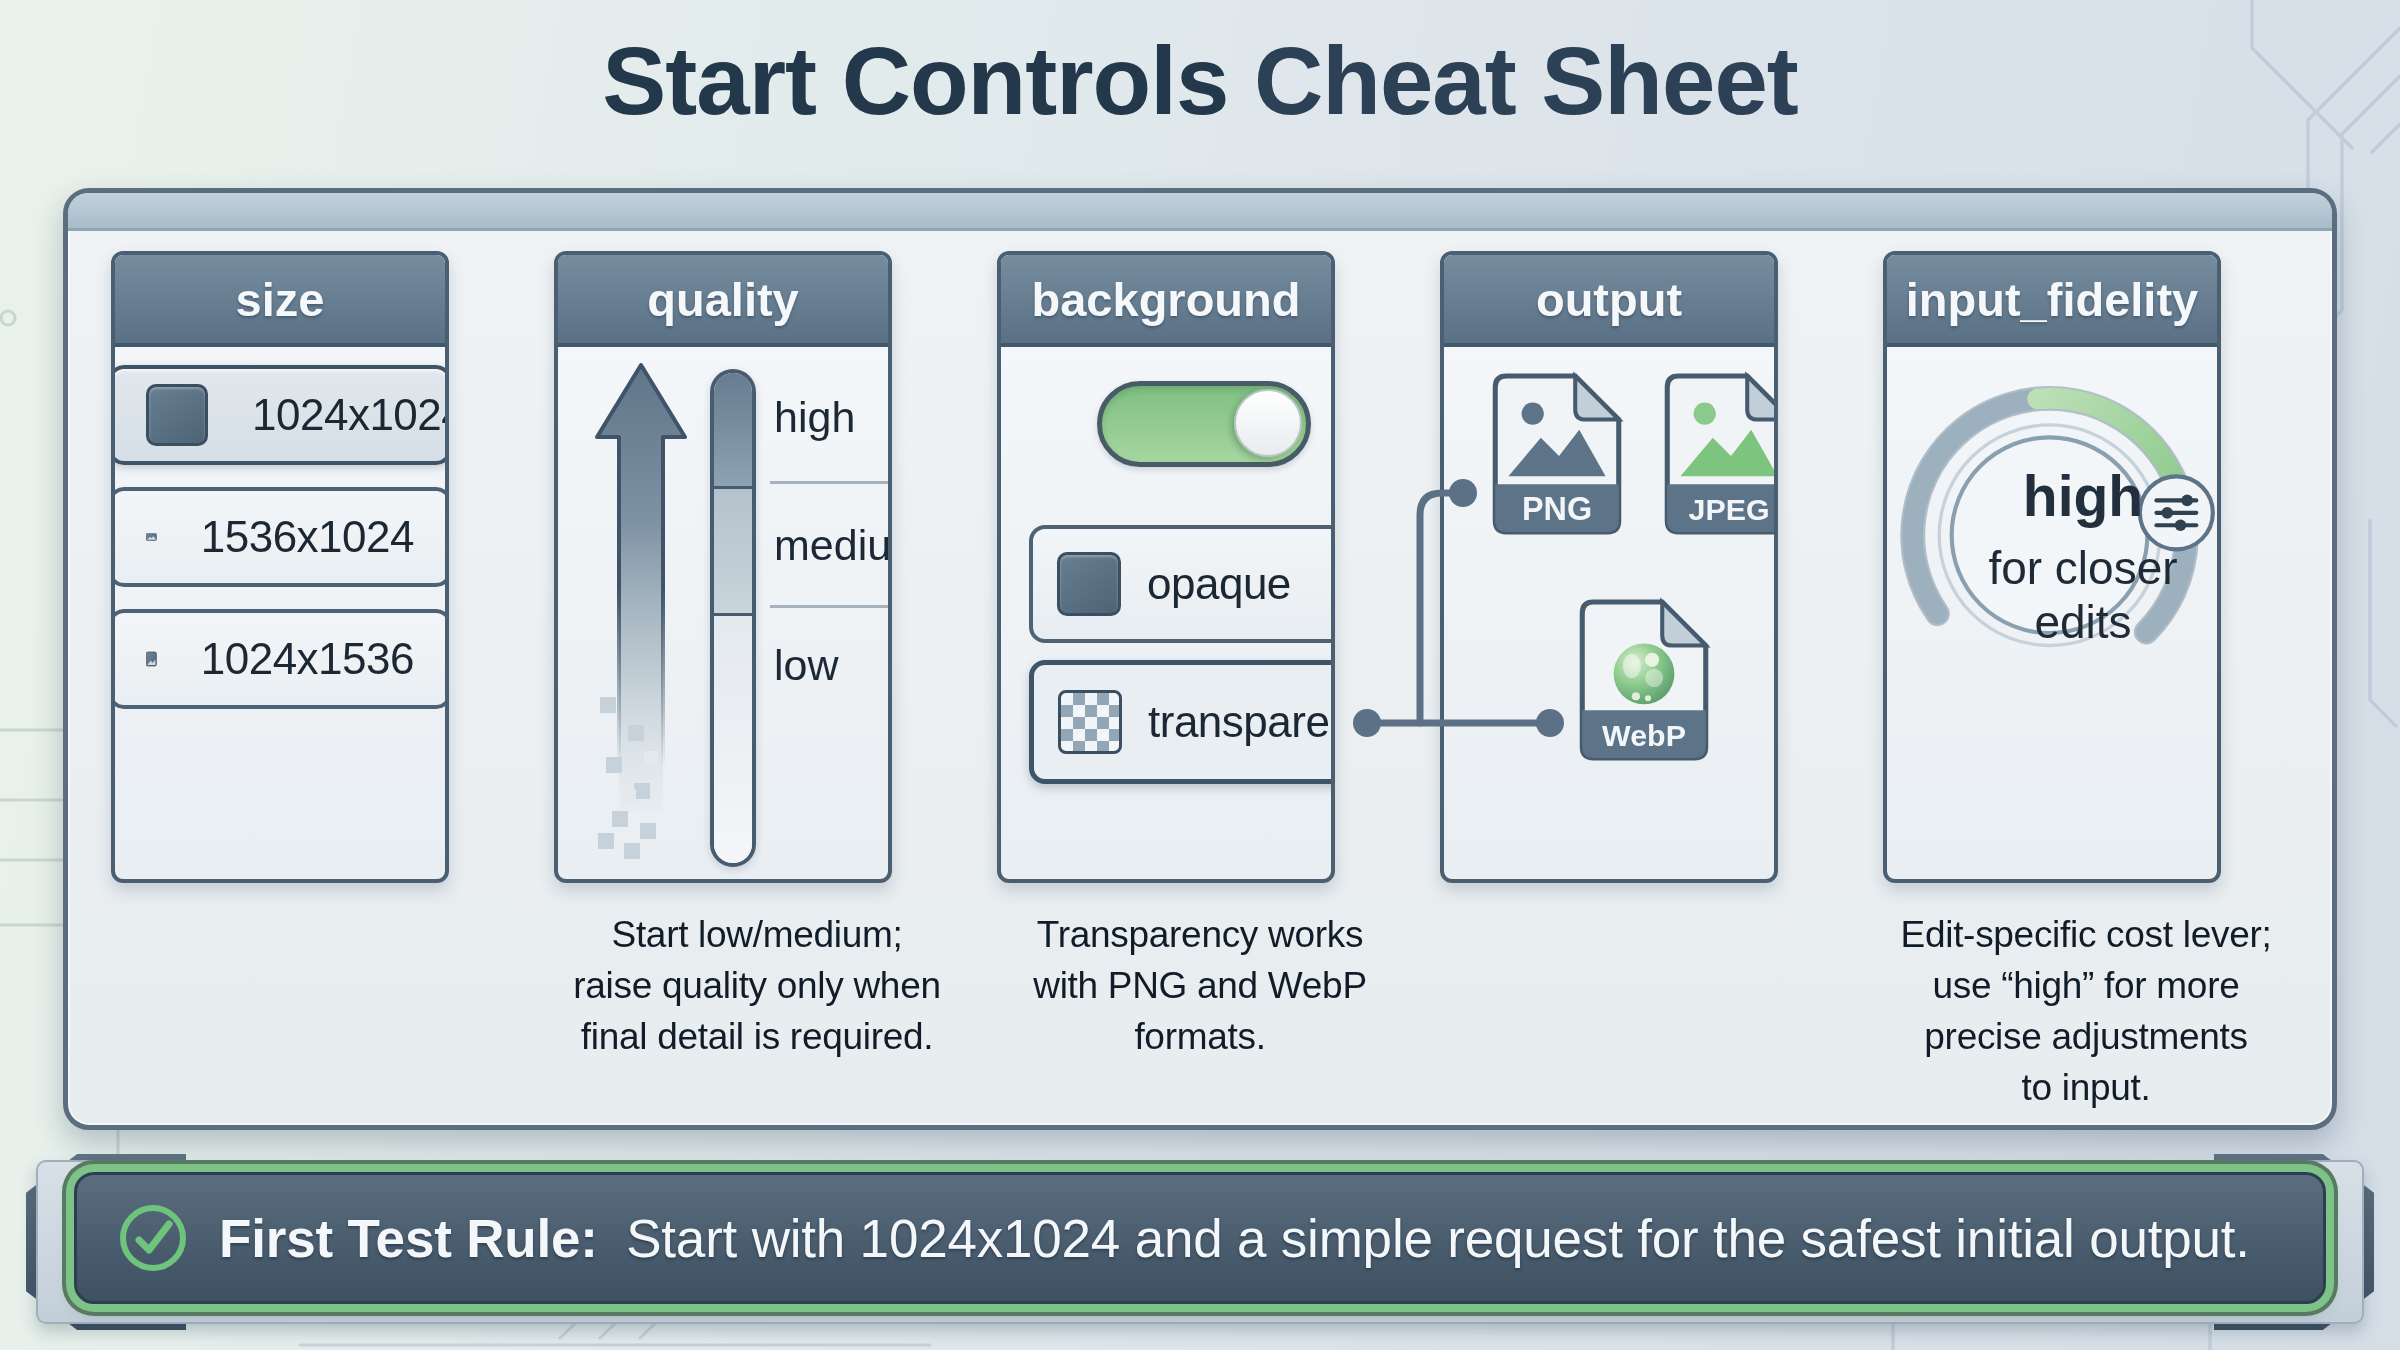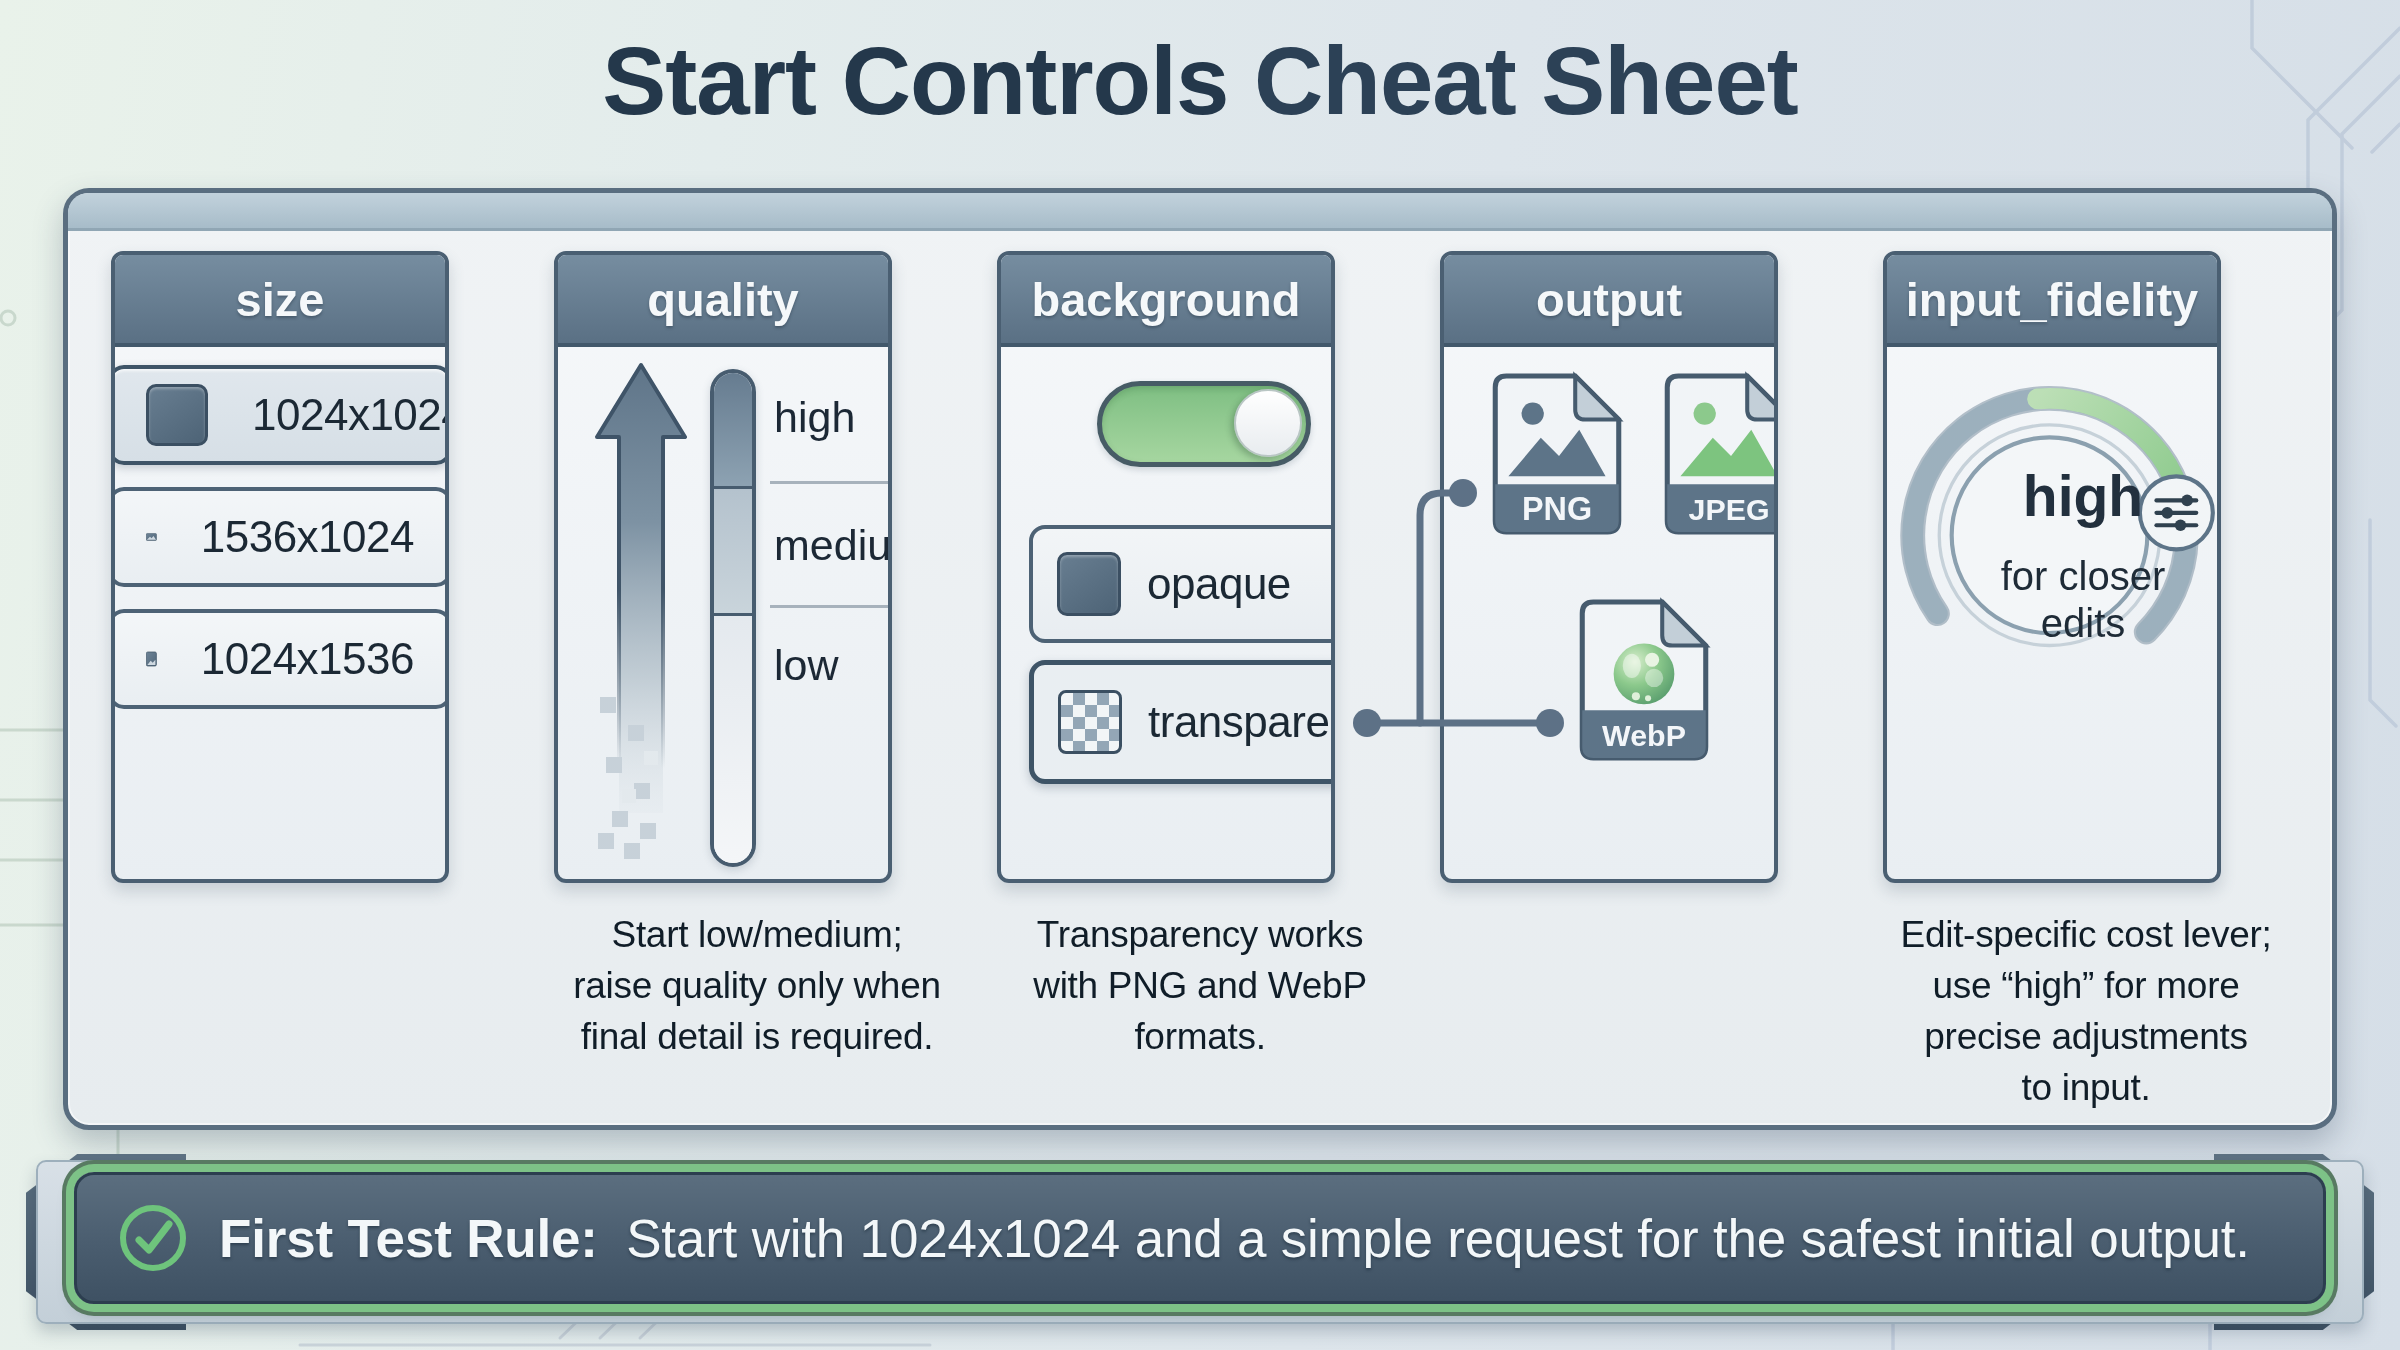--- a/index.html
+++ b/index.html
@@ -136,21 +136,21 @@
   
   .file-icon { position: absolute; }
   .file-icon.png  { left: 46px;  top: 24px; }
   .file-icon.jpeg { left: 218px; top: 24px; }
   .file-icon.webp { left: 133px; top: 250px; }
 
   
   .dial-svg { position: absolute; inset: 0; }
   .dial-text { position: absolute; left: 46px; top: 116px; width: 300px; text-align: center; }
   .dial-value { font-size: 57px; font-weight: bold; color: #22303e; }
-  .dial-caption { font-size: 40px; color: #1e2b37; width: 232px; margin: 24px auto 0; line-height: 1.18; }
+  .dial-caption { font-size: 46px; color: #1e2b37; width: 232px; margin: 12px auto 0; line-height: 1.18; }
 
   
   .connectors { position: absolute; inset: 0; width: 100%; height: 100%; pointer-events: none; }
 
   
   .banner-zone { position: absolute; left: 0; top: 1158px; width: 2400px; height: 172px; }
   .banner-backplate {
     position: absolute; left: 36px; right: 36px; top: 2px; bottom: 6px;
     background: linear-gradient(180deg, #d8e0e7, #c3cfd8);
     border: 2px solid #9dafbc; border-radius: 10px;

